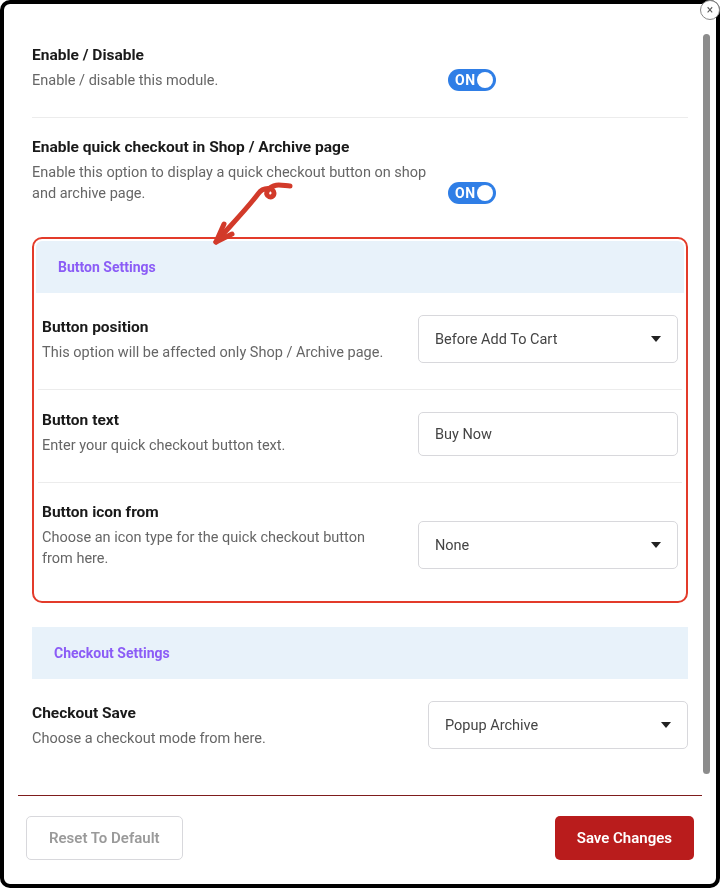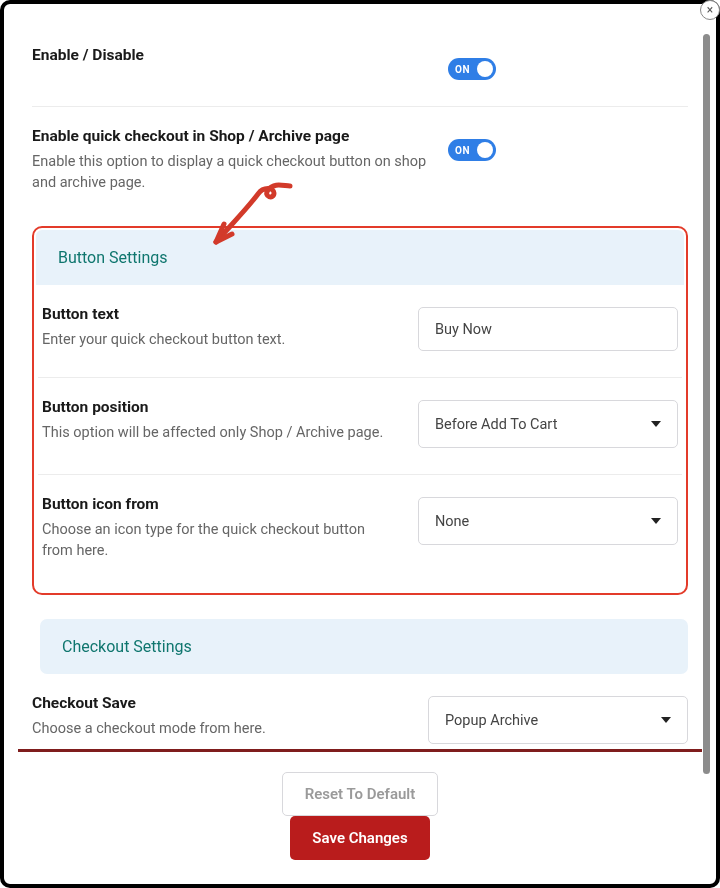--- a/index.html
+++ b/index.html
@@ -2,60 +2,61 @@
 <html><head>
   <meta charset="utf-8">
   <style>
     * { margin:0; padding:0; box-sizing:border-box; font-family:-apple-system,BlinkMacSystemFont,"Segoe UI",Roboto,Arial,sans-serif; }
     body { width:720px; height:888px; background:#fff; position:relative; overflow:hidden; }
     .outer-frame { width:720px; height:888px; border:4px solid #000; border-radius:10px; position:relative; background:#fff; }
     .close-badge { position:absolute; top:-4px; right:-4px; width:20px; height:20px; background:#fff; border:1px solid #888; border-radius:50%; display:flex; align-items:center; justify-content:center; font-size:12px; color:#555; z-index:50; cursor:pointer; }
     .scroll-region { position:absolute; top:12px; left:14px; right:14px; bottom:100px; overflow:hidden; }
     .content { padding:10px 14px 0 14px; }
     .scrollbar { position:absolute; right:6px; top:30px; width:7px; height:740px; background:#8c8c8c; border-radius:4px; }
-    .setting-row { display:flex; align-items:flex-start; padding:20px 0 26px 0; border-bottom:1px solid #ececec; gap:20px; }
+    .setting-row { display:flex; align-items:flex-end; padding:20px 0 26px 0; border-bottom:1px solid #ececec; gap:20px; }
     .setting-row:last-child { border-bottom:none; }
     .setting-left { flex:1; }
     .setting-title { font-size:15.5px; font-weight:700; color:#1a1a1a; margin-bottom:6px; }
     .setting-desc { font-size:14.5px; color:#666; line-height:1.45; }
     .setting-right { flex:0 0 260px; display:flex; align-items:center; justify-content:flex-start; padding-top:2px; }
     .row-toggle .setting-right { flex:0 0 240px; padding-top:12px; }
     .toggle { width:48px; height:22px; border-radius:22px; background:#2f7ee6; position:relative; display:flex; align-items:center; cursor:pointer; }
-    .toggle-label { color:#fff; font-size:10px; font-weight:700; letter-spacing:0.5px; margin-left:7px; }
+    .toggle-label { color:#fff; font-size:14px; font-weight:700; letter-spacing:0.5px; margin-left:7px; }
     .toggle-knob { width:16px; height:16px; background:#fff; border-radius:50%; position:absolute; right:3px; top:3px; }
-    .section-header { background:#e8f2fa; padding:18px 22px; border-radius:7px; margin-top:10px;margin-left:8px; }
-    .section-header h2 { font-size:16px; font-weight:400; color:#0f766e; }
+    .section-header { background:#e8f2fa; padding:18px 22px; border-radius:0; margin-top:10px; }
+    .section-header h2 { font-size:14px; font-weight:700; color:#8b5cf6; }
     .highlight-box { border:2.5px solid #e33b2a; border-radius:10px; margin-top:0; padding-bottom:6px; }
     .highlight-box .section-header { margin:2px 2px 0 2px; border-radius:6px 6px 0 0; }
     .highlight-box .setting-row { padding-left:4px; padding-right:4px; border-bottom:1px solid #ececec; margin:0 4px; }
     .highlight-box .setting-row:last-child { border-bottom:none; }
     .select { width:100%; height:48px; border:1px solid #d8d8dc; border-radius:5px; padding:0 16px; display:flex; align-items:center; justify-content:space-between; font-size:14.5px; color:#444; cursor:pointer; }
     .caret { width:0; height:0; border-left:5px solid transparent; border-right:5px solid transparent; border-top:6px solid #222; }
     .text-input { width:100%; height:44px; border:1px solid #d8d8dc; border-radius:5px; padding:0 16px; font-size:14.5px; color:#444; outline:none; }
-    .footer { position:absolute; left:14px; right:14px; bottom:14px; border-top:3px solid #7f1d1d; padding:20px 8px 10px 8px; display:flex; justify-content:space-between; align-items:center;flex-direction:column; }
+    .footer { position:absolute; left:14px; right:14px; bottom:14px; border-top:1px solid #7f1d1d; padding:20px 8px 10px 8px; display:flex; justify-content:space-between; align-items:center; }
     .btn { height:44px; padding:0 22px; border-radius:5px; font-size:15px; font-weight:600; display:flex; align-items:center; cursor:pointer; }
     .btn-secondary { border:1px solid #d8d8dc; background:#fff; color:#9a9a9a; }
     .btn-primary { border:none; background:#b91c1c; color:#fff; }
     .arrow-annotation { position:absolute; left:198px; top:176px; z-index:30; pointer-events:none; }
   </style>
 </head>
 <body>
 
 <div class="outer-frame">
 
   <div class="close-badge">
     <span>×</span>
   </div>
 
   <div class="scroll-region">
     <div class="content">
 
       <div class="setting-row row-toggle">
         <div class="setting-left">
           <div class="setting-title">Enable / Disable</div>
+          <div class="setting-desc">Enable / disable this module.</div>
         </div>
         <div class="setting-right">
           <div class="toggle">
             <span class="toggle-label">ON</span>
             <span class="toggle-knob"></span>
           </div>
         </div>
       </div>
 
       <div class="setting-row row-toggle" style="border-bottom:none; padding-bottom:33px;">
@@ -71,38 +72,38 @@
         </div>
       </div>
 
       <div class="highlight-box">
         <div class="section-header">
           <h2>Button Settings</h2>
         </div>
 
         <div class="setting-row">
           <div class="setting-left">
-            <div class="setting-title">Button text</div>
-            <div class="setting-desc">Enter your quick checkout button text.</div>
-          </div>
-          <div class="setting-right">
-            <input class="text-input" value="Buy Now" style="">
-          </div>
-        </div>
-
-        <div class="setting-row">
-          <div class="setting-left">
             <div class="setting-title">Button position</div>
             <div class="setting-desc">This option will be affected only Shop / Archive page.</div>
           </div>
           <div class="setting-right">
             <div class="select">
               <span>Before Add To Cart</span>
               <span class="caret"></span>
             </div>
+          </div>
+        </div>
+
+        <div class="setting-row">
+          <div class="setting-left">
+            <div class="setting-title">Button text</div>
+            <div class="setting-desc">Enter your quick checkout button text.</div>
+          </div>
+          <div class="setting-right">
+            <input class="text-input" value="Buy Now" style="">
           </div>
         </div>
 
         <div class="setting-row">
           <div class="setting-left">
             <div class="setting-title">Button icon from</div>
             <div class="setting-desc">Choose an icon type for the quick checkout button from here.</div>
           </div>
           <div class="setting-right">
             <div class="select">

